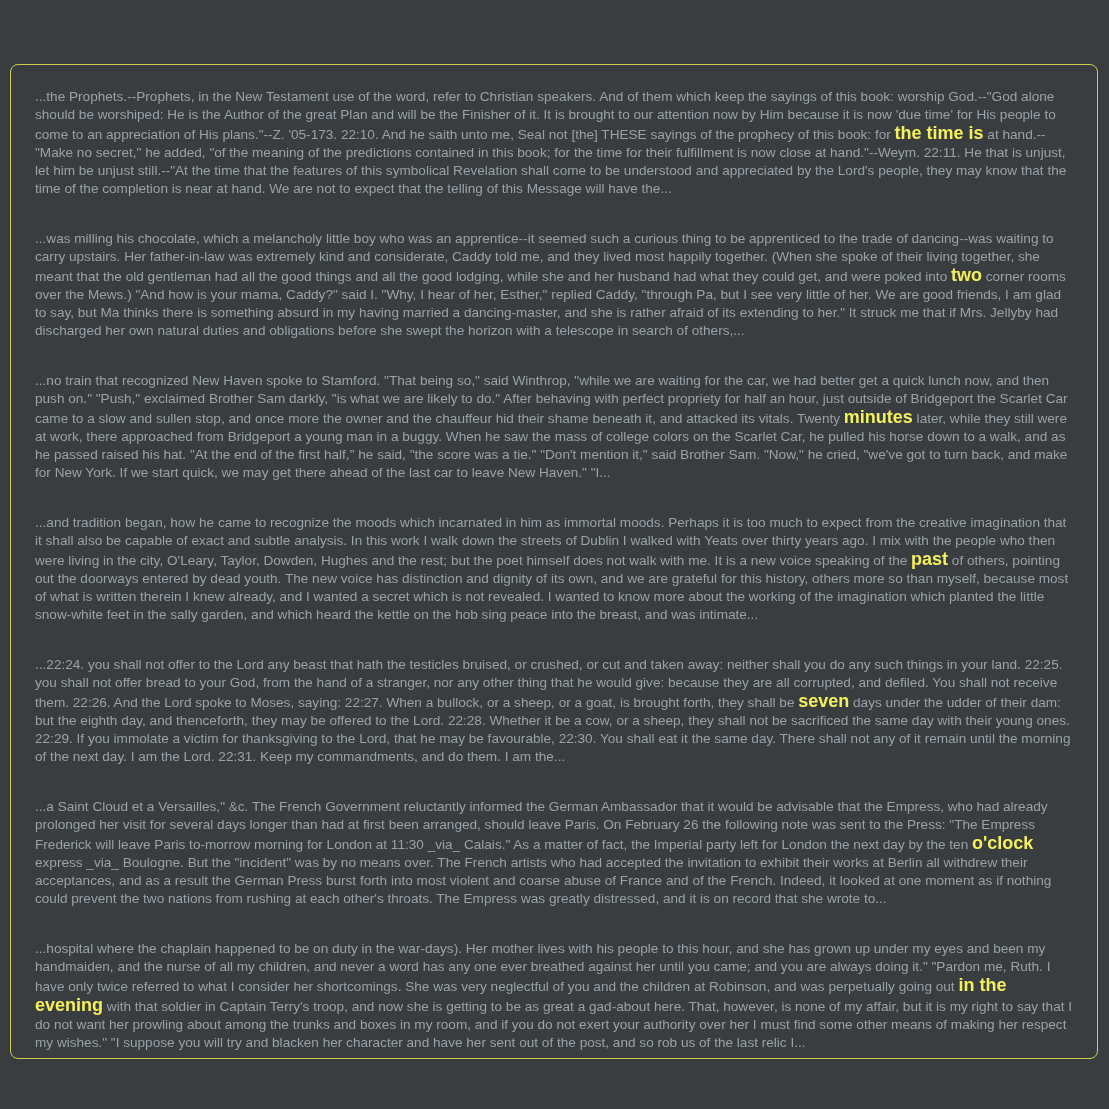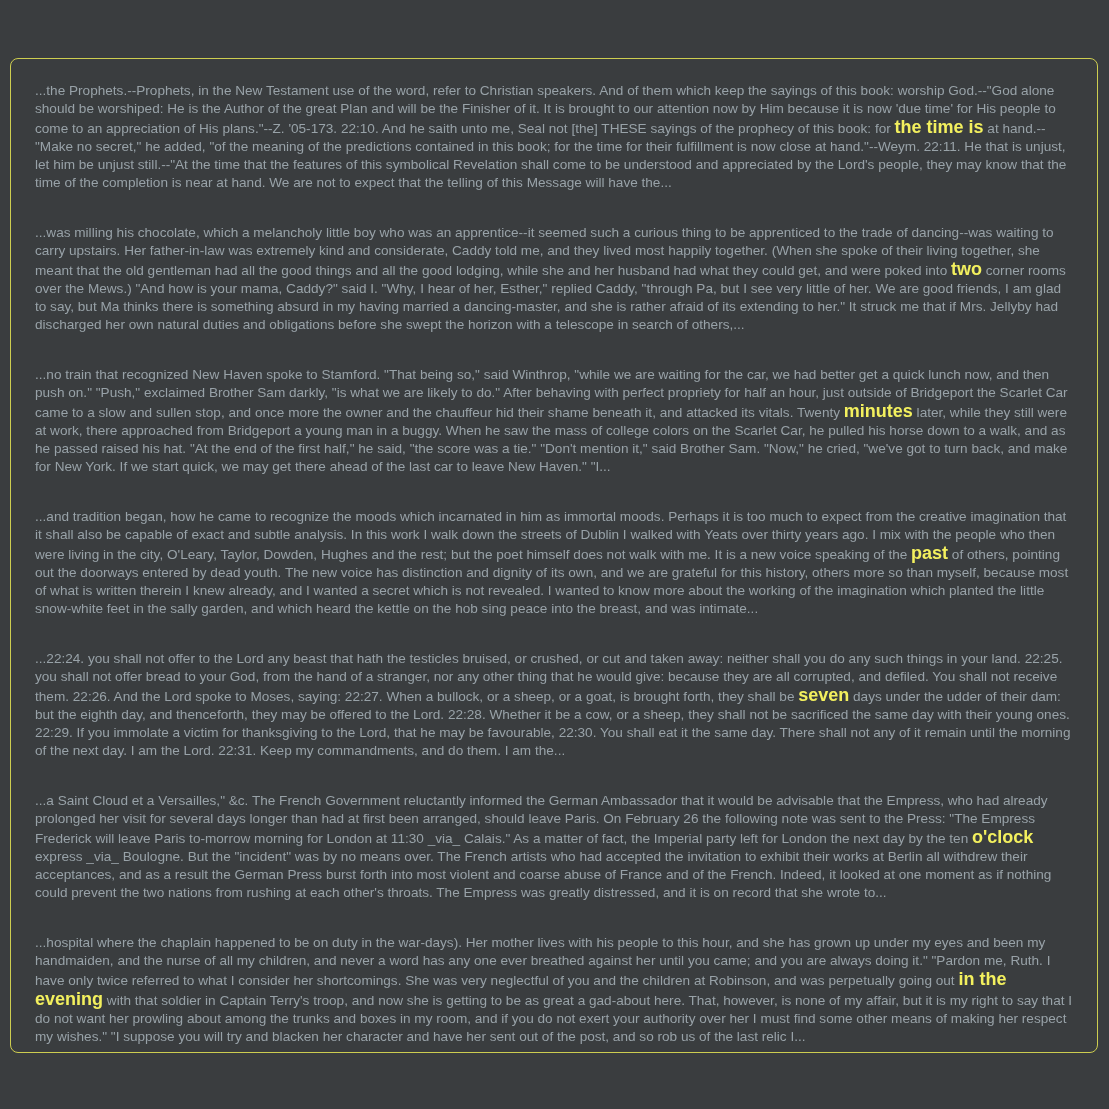--- a/index.html
+++ b/index.html
@@ -10,21 +10,21 @@
     width: 1109px;
     height: 1109px;
     background: var(--bg, #3a3d3f);
     font-family: "Liberation Sans", "DejaVu Sans", sans-serif;
     position: relative;
     overflow: hidden;
   }
   .clock-frame {
     position: absolute;
     left: 10px;
-    top: 58px;
+    top: 64px;
     width: 1088px;
     height: 995px;
     box-sizing: border-box;
     border: 1px solid var(--border, #cdcd50);
     border-radius: 8px;
     padding: 23px 24px 20px 24px;
     background: var(--panel-bg, #3a3d3f);
     overflow: hidden;
   }
   .quote {

